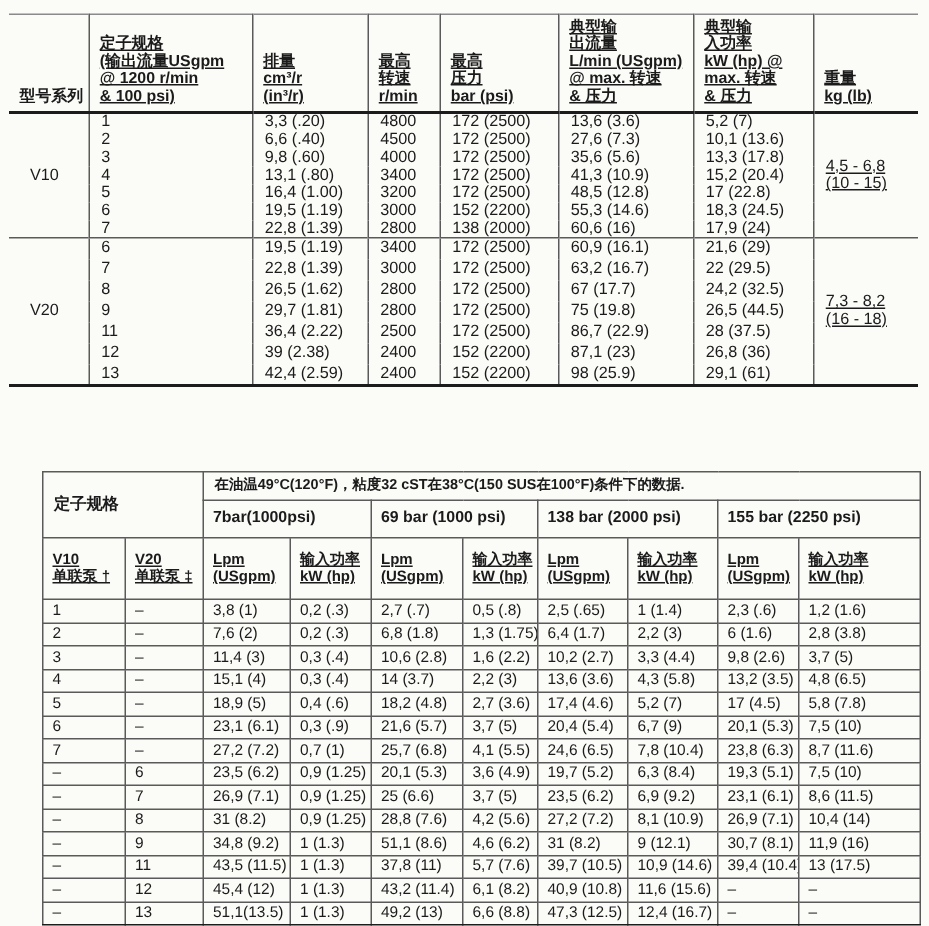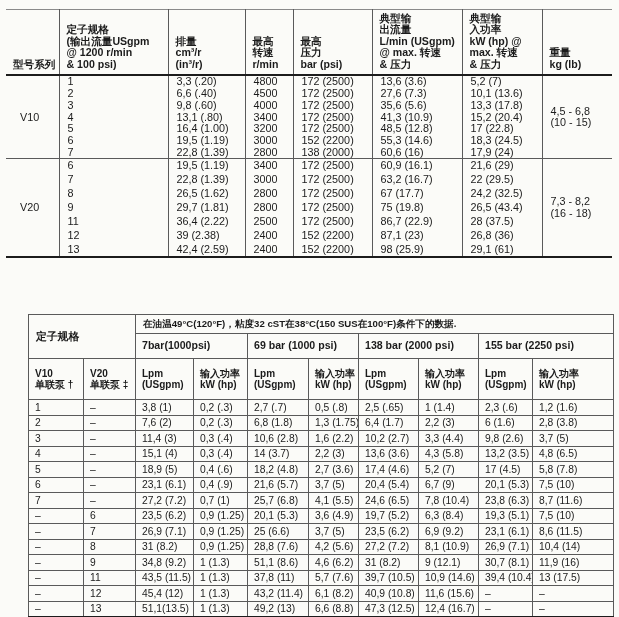--- a/index.html
+++ b/index.html
@@ -32,21 +32,21 @@
     padding:0 2px 0 8px;
     vertical-align:middle;
     white-space:nowrap;
   }
   #spec-table .no-left{border-left:none;}
   #spec-table .model-cell{vertical-align:middle;padding-left:14px;}
   #spec-table .weight{vertical-align:middle;}
   #spec-table tbody.g0 tr{height:11.8px;}
   #spec-table tbody.g1 tr{height:14px;}
   #spec-table tbody.sep tr:first-child > td{border-top:1px solid #5a5a5a;}
-  .ml{white-space:pre-line !important;}
+  .ml{white-space:pre-line !important;text-decoration:underline;}
 
   
   #t2-title{
     position:absolute;left:37px;top:290px;
     font-weight:bold;font-size:11.5px;
   }
   #perf-table{
     position:absolute;left:28px;top:314px;width:585px;
     border-collapse:collapse;table-layout:fixed;
     font-size:10.4px;line-height:1.1;
@@ -206,21 +206,21 @@
           <td>172 (2500)</td>
           <td>67 (17.7)</td>
           <td>24,2 (32.5)</td>
         </tr>
         <tr>
           <td>9</td>
           <td>29,7 (1.81)</td>
           <td>2800</td>
           <td>172 (2500)</td>
           <td>75 (19.8)</td>
-          <td>26,5 (43.4)</td>
+          <td>26,5 (44.5)</td>
         </tr>
         <tr>
           <td>11</td>
           <td>36,4 (2.22)</td>
           <td>2500</td>
           <td>172 (2500)</td>
           <td>86,7 (22.9)</td>
           <td>28 (37.5)</td>
         </tr>
         <tr>
@@ -348,21 +348,21 @@
           <td>2,7 (3.6)</td>
           <td>17,4 (4.6)</td>
           <td>5,2 (7)</td>
           <td>17 (4.5)</td>
           <td>5,8 (7.8)</td>
         </tr>
         <tr>
           <td>6</td>
           <td>–</td>
           <td>23,1 (6.1)</td>
-          <td>0,4 (.9)</td>
+          <td>0,3 (.9)</td>
           <td>21,6 (5.7)</td>
           <td>3,7 (5)</td>
           <td>20,4 (5.4)</td>
           <td>6,7 (9)</td>
           <td>20,1 (5.3)</td>
           <td>7,5 (10)</td>
         </tr>
         <tr>
           <td>7</td>
           <td>–</td>

